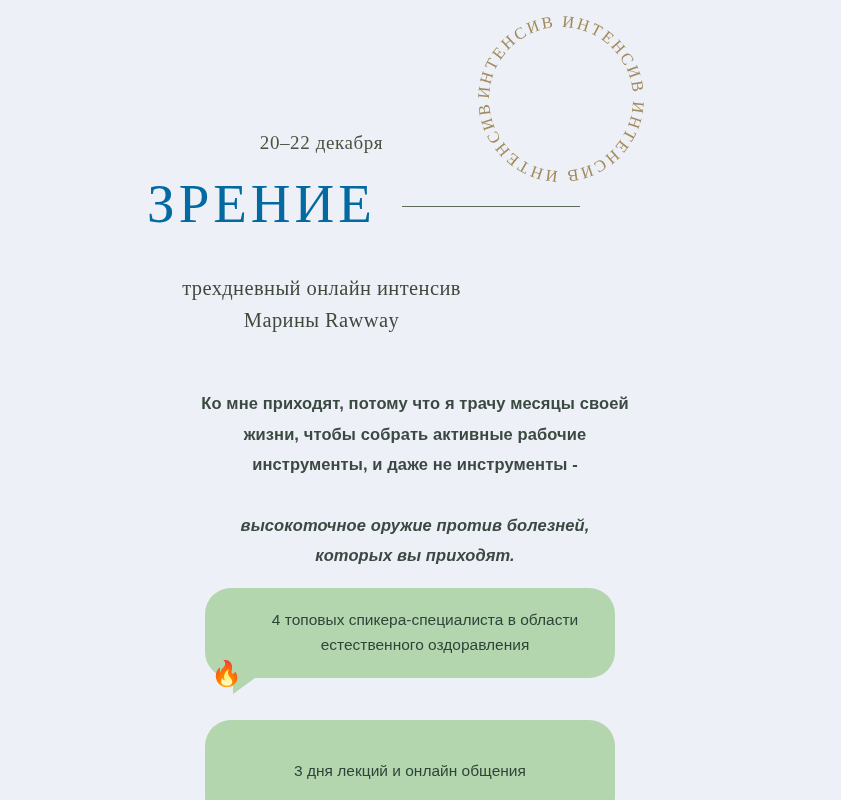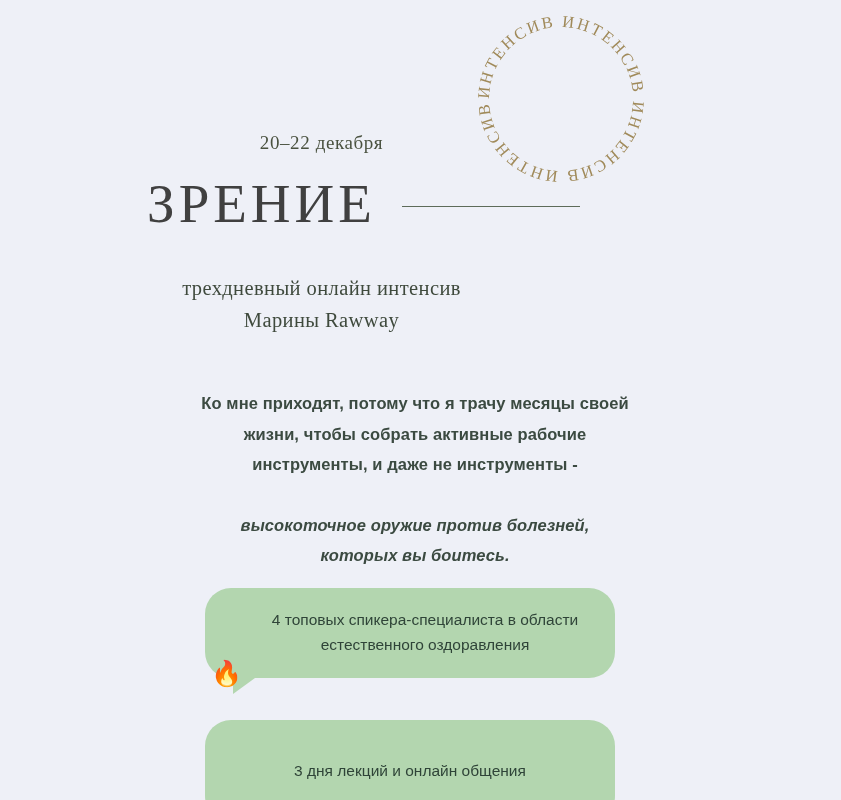--- a/index.html
+++ b/index.html
@@ -50,21 +50,21 @@
     margin-top: 22px;
     display: flex;
     align-items: center;
     justify-content: center;
     margin-left: -10px;
   }
   .title {
     font-family: "Liberation Serif", serif;
     font-size: 55px;
     letter-spacing: 4px;
-    color: #404040;
+    color: #0369a1;
     line-height: 1;
     font-weight: 400;
     margin-left: 9px;
   }
   .title-rule {
     width: 178px;
     height: 1px;
     background: #5d6b59;
     margin-left: 26px;
     margin-top: 6px;
@@ -178,21 +178,21 @@
   <div class="subtitle">
     <div>трехдневный онлайн интенсив</div>
     <div>Марины Rawway</div>
   </div>
 </div>
 
 <div class="lead">
   <p class="lead-main">Ко мне приходят, потому что я трачу месяцы своей жизни, чтобы собрать активные рабочие инструменты, и даже не инструменты -</p>
   <p class="lead-italic">
     <span>высокоточное оружие против болезней,</span><br>
-    <span>которых вы боитесь.</span>
+    <span>которых вы приходят.</span>
   </p>
 </div>
 
 <div class="bubbles">
 
   <div class="bubble-wrap bubble-1">
     <div class="bubble">
       <span>4 топовых спикера-специалиста в области естественного оздоравления</span>
       <span class="bubble-tail"></span>
     </div>

